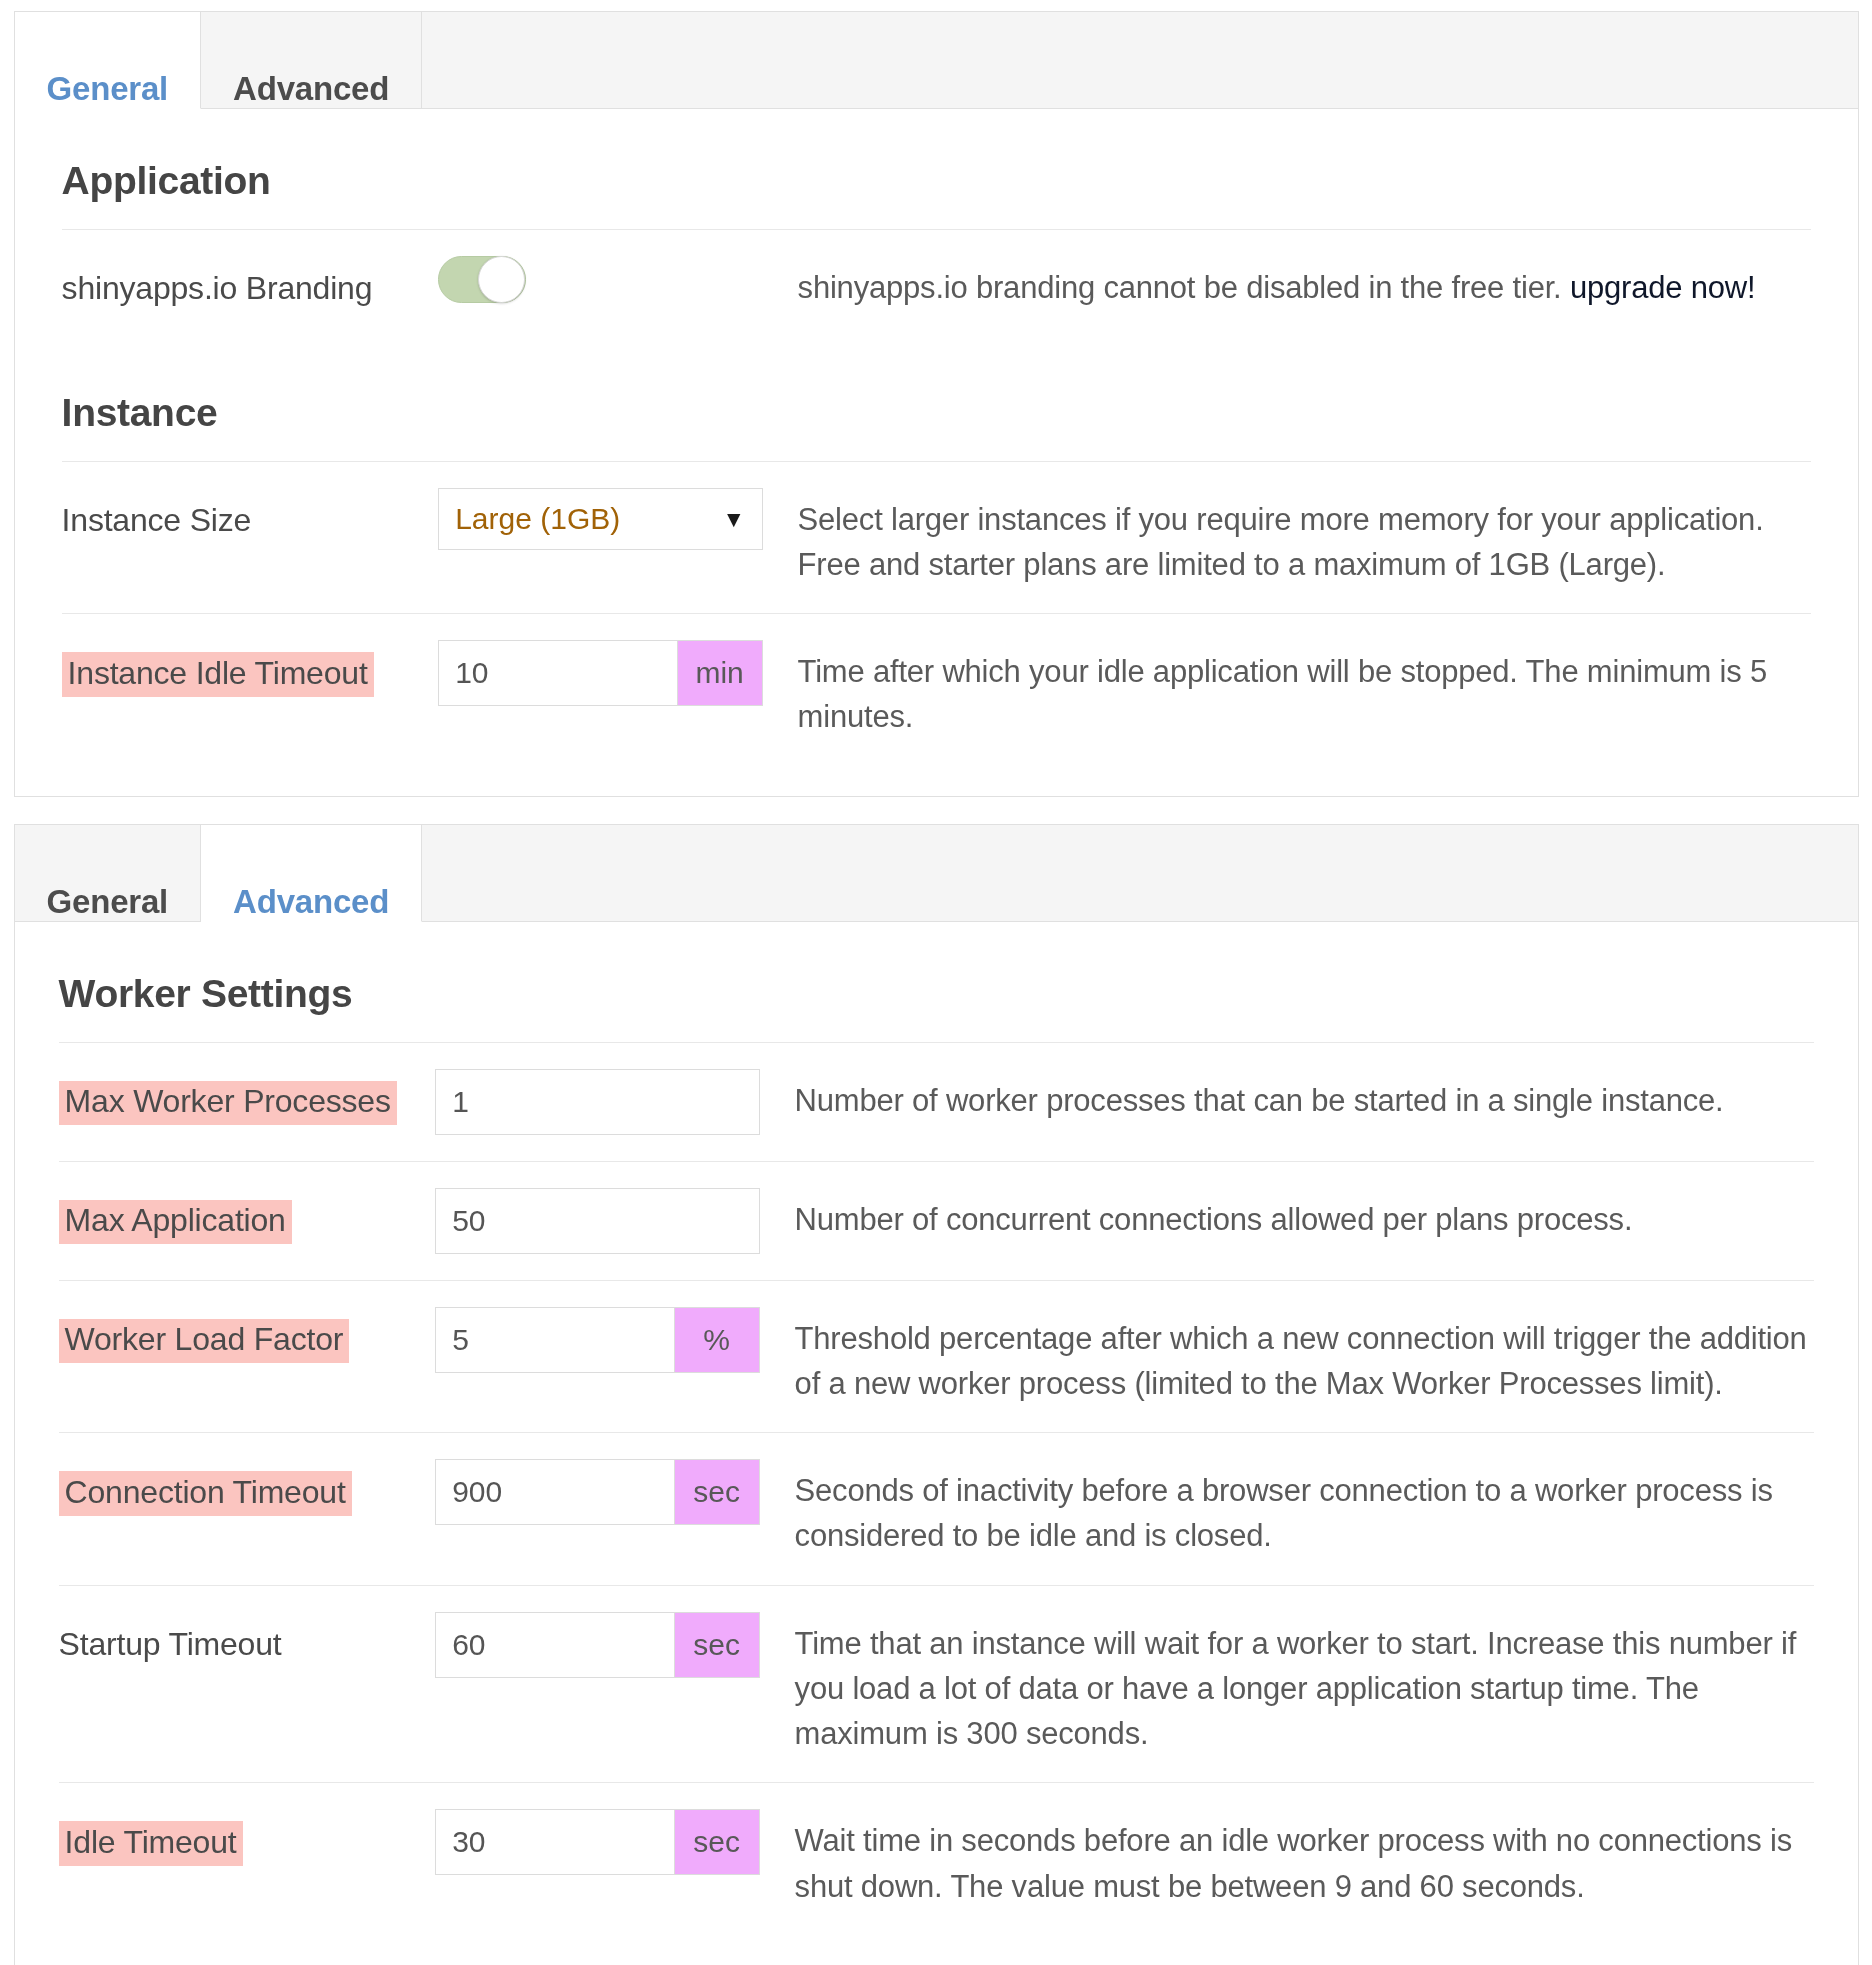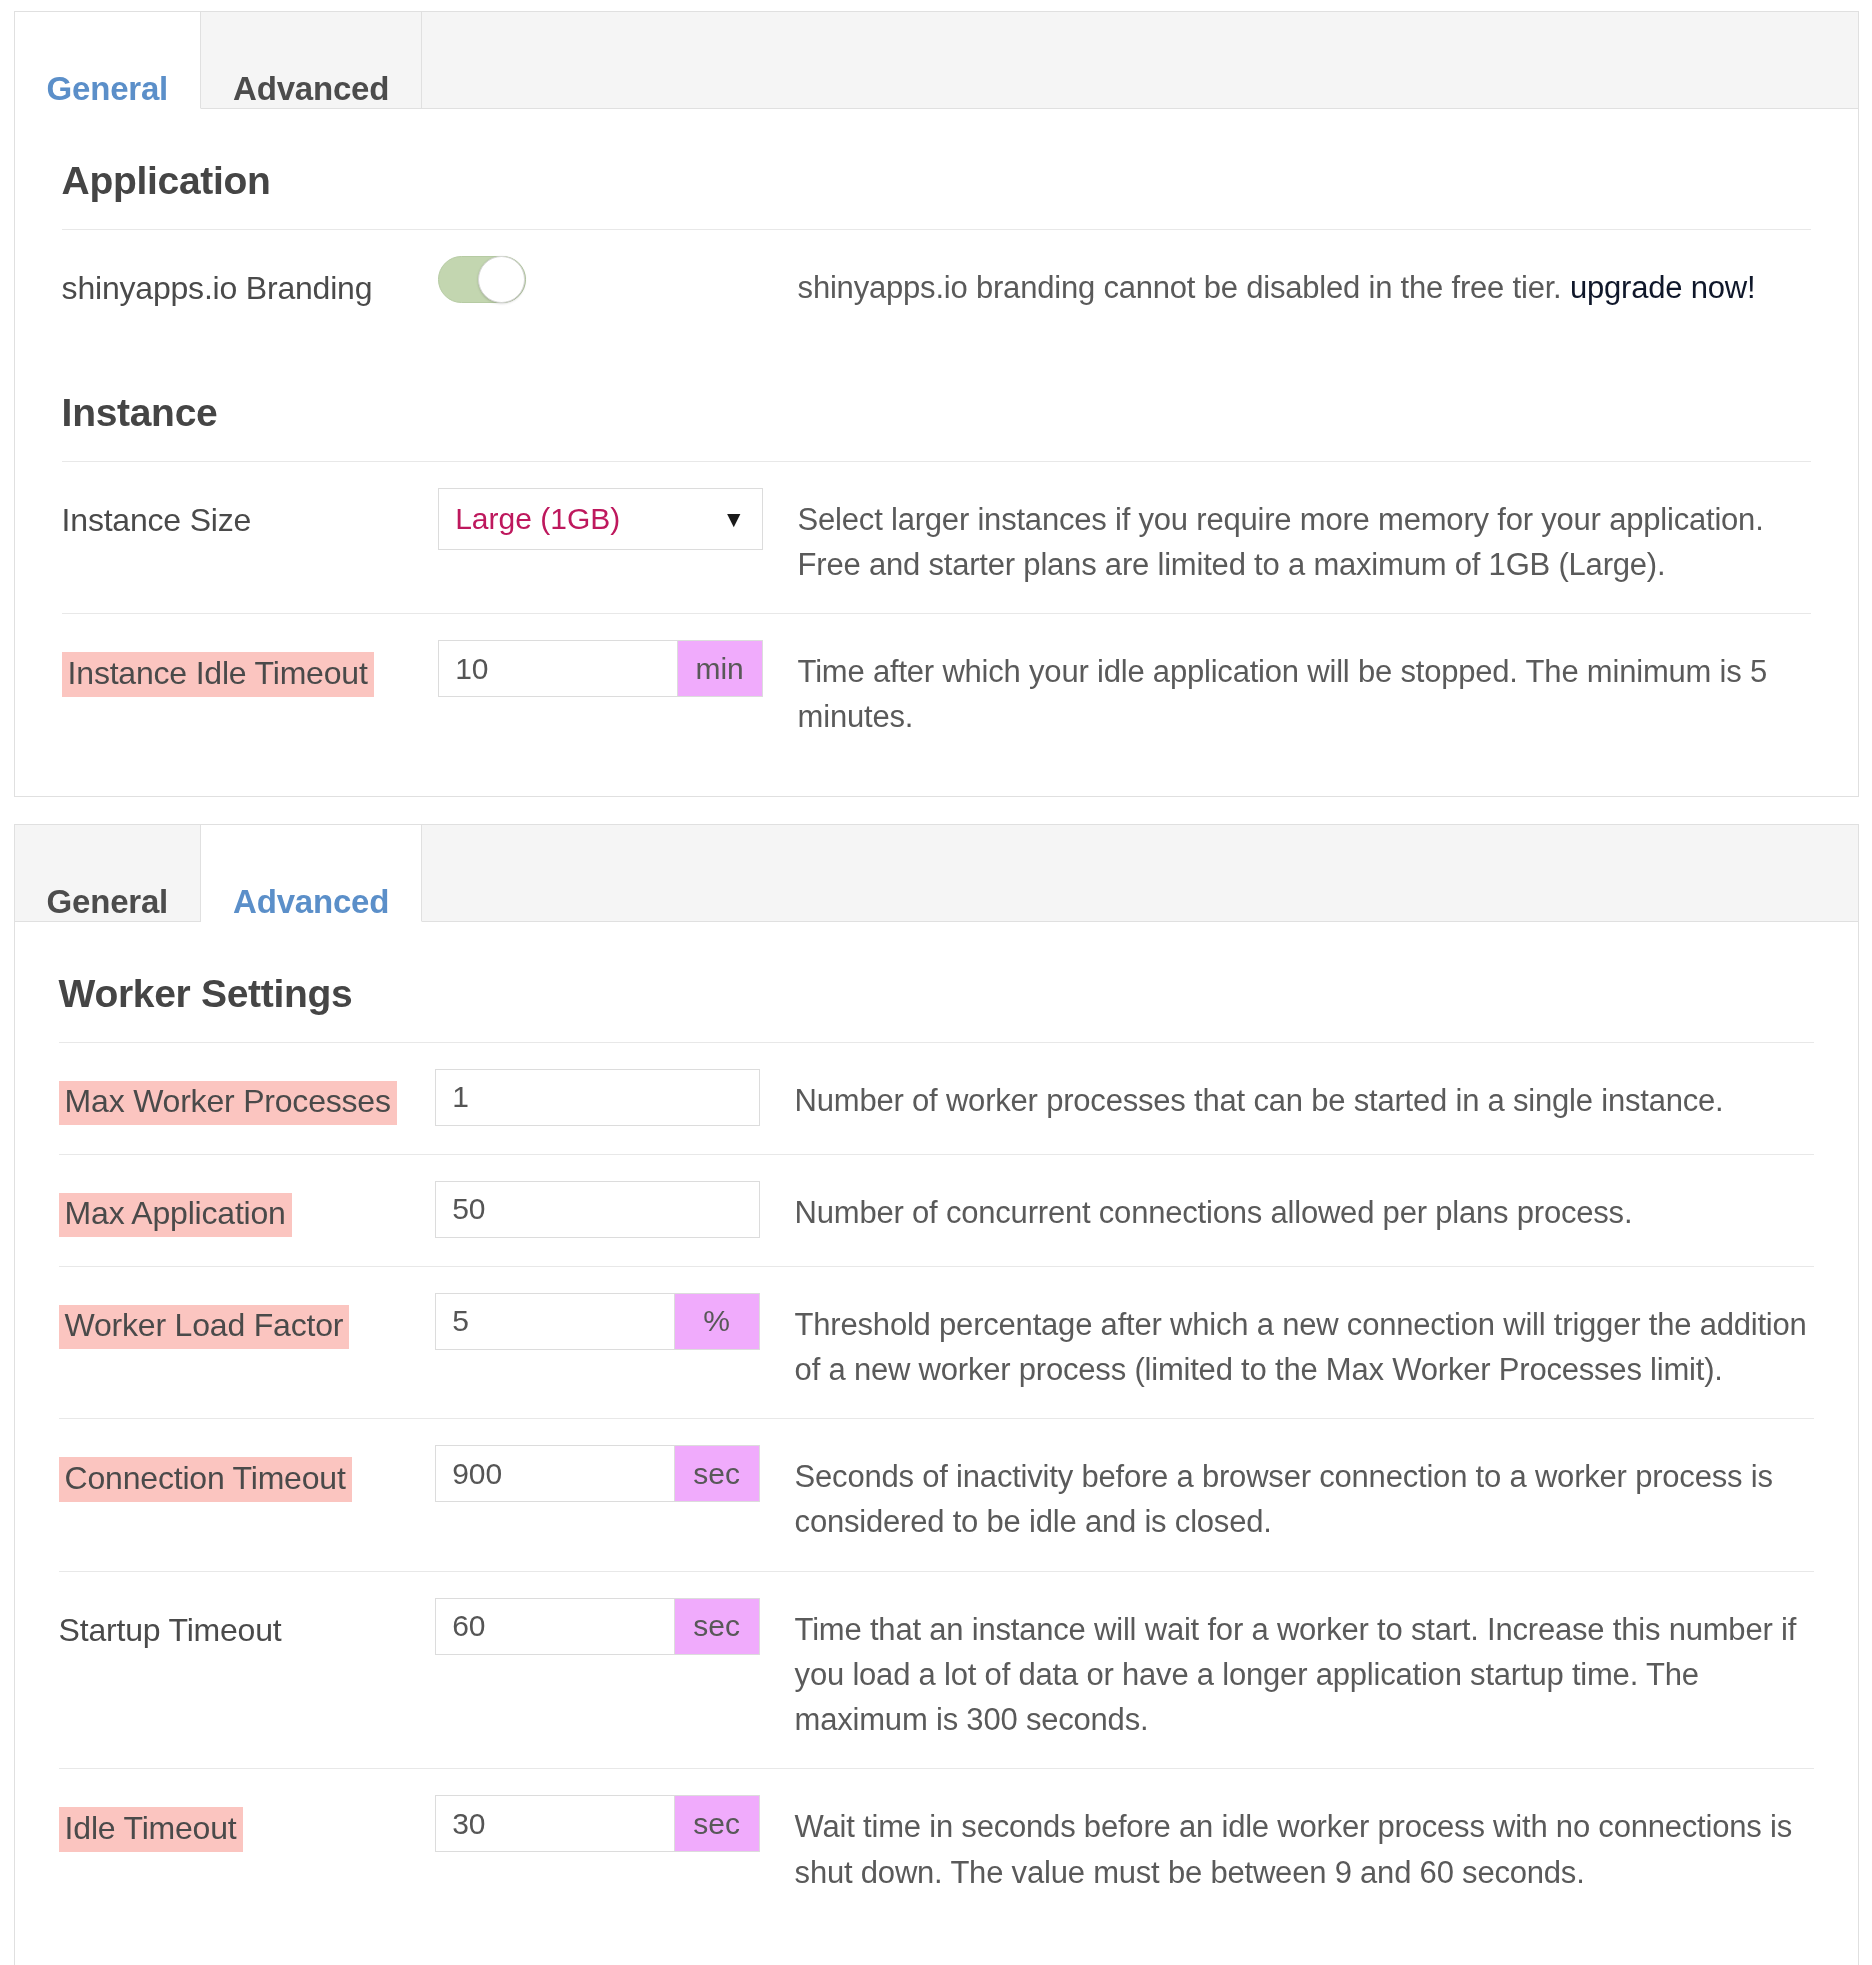--- a/index.html
+++ b/index.html
@@ -126,21 +126,21 @@
   .row-desc a {
     color: #0f172a;
     text-decoration: none;
   }
 
   
   .input-group {
     display: flex;
     align-items: stretch;
     width: 100%;
-    height: 57px;
+    height: 66px;
   }
   .text-input {
     flex: 1;
     border: 1.5px solid #dcdcdc;
     background: #ffffff;
     font-family: "Liberation Sans", sans-serif;
     font-size: 30px;
     color: #555555;
     padding: 0 16.6px;
     box-sizing: border-box;
@@ -167,21 +167,21 @@
     border: 1.5px solid #dcdcdc;
     background: #ffffff;
     display: flex;
     align-items: center;
     padding: 0 16.6px;
     box-sizing: border-box;
     cursor: pointer;
   }
   .select-value {
     font-size: 30px;
-    color: #be185d;
+    color: #a16207;
   }
   .select-caret {
     position: absolute;
     right: 16.6px;
     top: 50%;
     transform: translateY(-50%);
     font-size: 22.7px;
     color: #1a1a1a;
     line-height: 1;
   }

